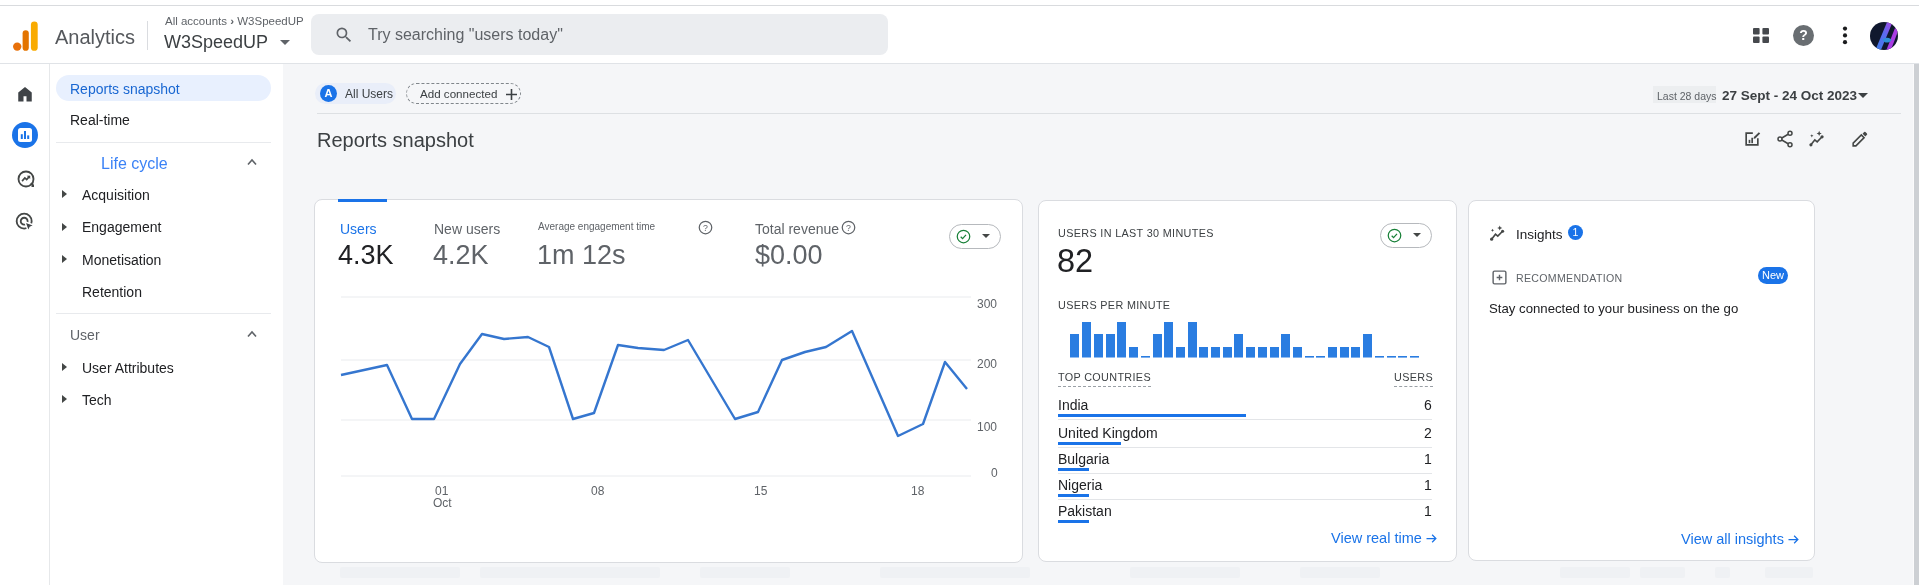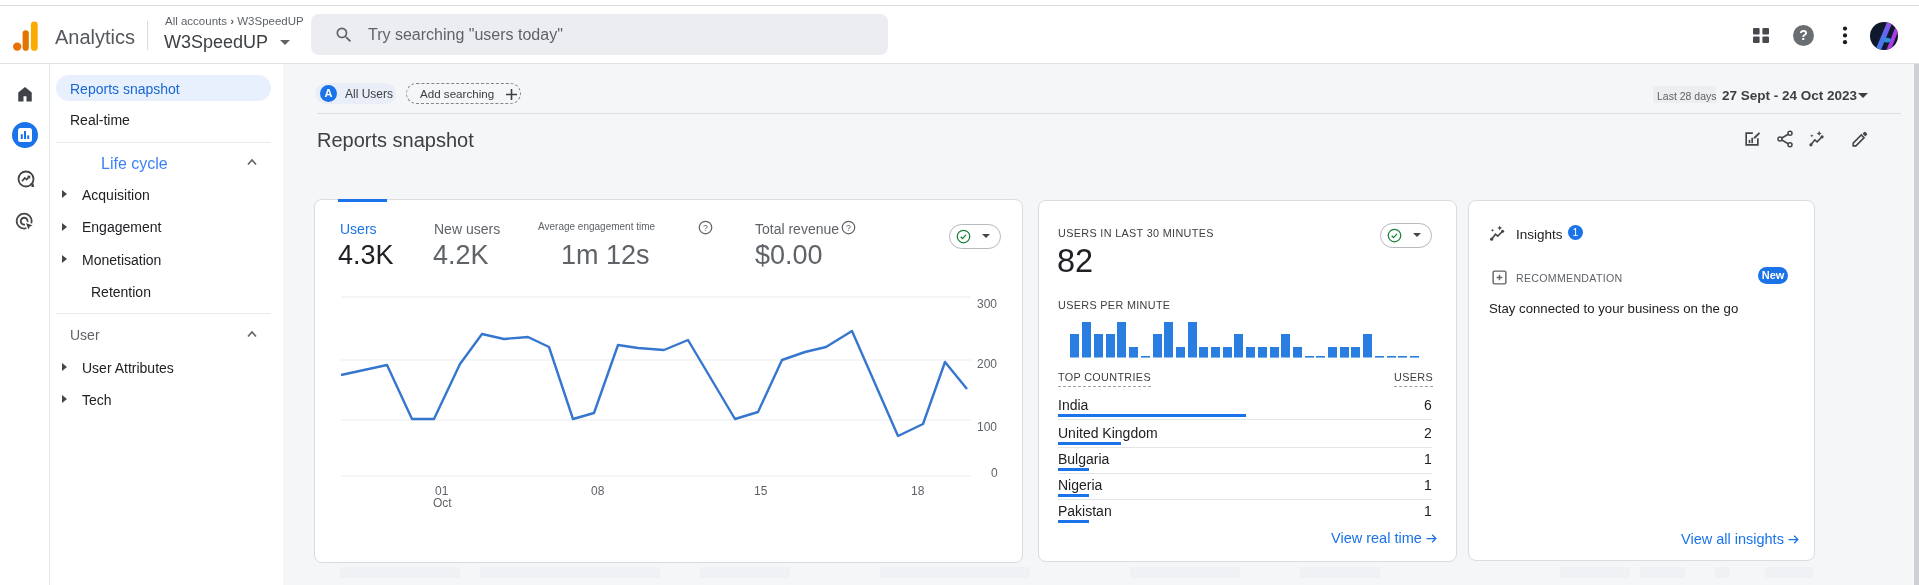--- a/index.html
+++ b/index.html
@@ -103,36 +103,36 @@
   <svg class="abs" style="left:246px; top:158px;" width="12" height="8" viewBox="0 0 12 8">
       <path d="M2 6.5 L6 2 L10 6.5" fill="none" stroke="#5f6368" stroke-width="1.6"></path>
     </svg>
 
   <div class="abs" style="left:62px; top:190px; width:0; height:0; border-left:5px solid #444746; border-top:4px solid transparent; border-bottom:4px solid transparent;"></div>
   <div class="abs" style="left:82px; top:187px; font-size:14px; color:#202124;">Acquisition</div>
   <div class="abs" style="left:62px; top:223px; width:0; height:0; border-left:5px solid #444746; border-top:4px solid transparent; border-bottom:4px solid transparent;"></div>
   <div class="abs" style="left:82px; top:219px; font-size:14px; color:#202124;">Engagement</div>
   <div class="abs" style="left:62px; top:255px; width:0; height:0; border-left:5px solid #444746; border-top:4px solid transparent; border-bottom:4px solid transparent;"></div>
   <div class="abs" style="left:82px; top:252px; font-size:14px; color:#202124;">Monetisation</div>
-  <div class="abs" style="left:82px; top:284px; font-size:14px; color:#202124;margin-left:9px;">Retention</div>
+  <div class="abs" style="left:82px; top:284px; font-size:14px; color:#202124;">Retention</div>
   <div class="abs" style="left:56px; top:313px; width:215px; height:1px; background:#e8eaed;"></div>
   <div class="abs" style="left:70px; top:327px; font-size:14px; color:#5f6368;">User</div>
   <svg class="abs" style="left:246px; top:330px;" width="12" height="8" viewBox="0 0 12 8">
       <path d="M2 6.5 L6 2 L10 6.5" fill="none" stroke="#5f6368" stroke-width="1.6"></path>
     </svg>
   <div class="abs" style="left:62px; top:363px; width:0; height:0; border-left:5px solid #444746; border-top:4px solid transparent; border-bottom:4px solid transparent;"></div>
   <div class="abs" style="left:82px; top:360px; font-size:14px; color:#202124;">User Attributes</div>
   <div class="abs" style="left:62px; top:395px; width:0; height:0; border-left:5px solid #444746; border-top:4px solid transparent; border-bottom:4px solid transparent;"></div>
   <div class="abs" style="left:82px; top:392px; font-size:14px; color:#202124;">Tech</div>
 
   <div class="abs" style="left:315px; top:83px; width:81px; height:21px; background:#e9eef9; border-radius:11px;"></div>
   <div class="abs" style="left:320px; top:85px; width:17px; height:17px; border-radius:50%; background:#1a73e8; color:#fff; font-size:11px; font-weight:bold; text-align:center; line-height:17px;">A</div>
   <div class="abs" style="left:345px; top:87px; font-size:12px; color:#3c4043;">All Users</div>
   <div class="abs" style="left:406px; top:83px; width:115px; height:21px; border:1px dashed #80868b; border-radius:11px;"></div>
-  <div class="abs" style="left:420px; top:87px; font-size:11.6px; color:#3c4043;">Add searching</div>
+  <div class="abs" style="left:420px; top:87px; font-size:11.6px; color:#3c4043;">Add connected</div>
   <svg class="abs" style="left:505px; top:88px;" width="13" height="13" viewBox="0 0 13 13">
       <path d="M6.5 1 V12 M1 6.5 H12" stroke="#3c4043" stroke-width="1.6"></path>
     </svg>
 
   <div class="abs" style="left:1653px; top:86px; width:63px; height:17px; background:#eceef0;"></div>
   <div class="abs" style="left:1657px; top:90px; font-size:10.5px; color:#5f6368;">Last 28 days</div>
   <div class="abs" style="left:1722px; top:88px; font-size:13.5px; font-weight:bold; color:#3c4043;">27 Sept - 24 Oct 2023</div>
   <div class="abs" style="left:1858px; top:93px; width:0; height:0; border-top:5px solid #3c4043; border-left:5px solid transparent; border-right:5px solid transparent;"></div>
 
   <div class="abs" style="left:317px; top:113px; width:1584px; height:1px; background:#dde0e3;"></div>
@@ -163,21 +163,21 @@
     <path d="M15.1 5.6 l3.3 3.3 1.9-1.9 a1.1 1.1 0 0 0 0-1.55 l-1.75-1.75 a1.1 1.1 0 0 0-1.55 0 z" fill="#444746"></path>
   </svg>
 
   <div class="card" style="left:314px; top:199px; width:709px; height:364px;"></div>
   <div class="abs" style="left:338px; top:199px; width:49px; height:3px; background:#1a73e8;"></div>
   <div class="abs" style="left:340px; top:221px; font-size:14px; color:#1a73e8;">Users</div>
   <div class="abs" style="left:338px; top:240px; font-size:27px; color:#202124;">4.3K</div>
   <div class="abs" style="left:434px; top:221px; font-size:14px; color:#5f6368;">New users</div>
   <div class="abs" style="left:433px; top:240px; font-size:27px; color:#5f6368;">4.2K</div>
   <div class="abs" style="left:538px; top:221px; font-size:10px; color:#5f6368;">Average engagement time</div>
-  <div class="abs" style="left:537px; top:240px; font-size:27px; color:#5f6368;margin-left:24px;">1m 12s</div>
+  <div class="abs" style="left:537px; top:240px; font-size:27px; color:#5f6368;">1m 12s</div>
   <svg class="abs" style="left:698px; top:220px;" width="15" height="15" viewBox="0 0 24 24">
       <circle cx="12" cy="12" r="10" fill="none" stroke="#5f6368" stroke-width="2"></circle>
       <text x="12" y="17" text-anchor="middle" font-size="14" fill="#5f6368" font-family="Liberation Sans">?</text>
     </svg>
   <div class="abs" style="left:755px; top:221px; font-size:14px; color:#5f6368;">Total revenue</div>
   <div class="abs" style="left:755px; top:240px; font-size:27px; color:#5f6368;">$0.00</div>
   <svg class="abs" style="left:841px; top:220px;" width="15" height="15" viewBox="0 0 24 24">
       <circle cx="12" cy="12" r="10" fill="none" stroke="#5f6368" stroke-width="2"></circle>
       <text x="12" y="17" text-anchor="middle" font-size="14" fill="#5f6368" font-family="Liberation Sans">?</text>
     </svg>
@@ -288,21 +288,21 @@
     <path d="M12.9 1.7 l.95 2.15 2.15.95 -2.15.95 -.95 2.15 -.95-2.15 -2.15-.95 2.15-.95z" fill="#444746"></path>
     <path d="M4.1 5.7 l.6 1.4 1.4.6 -1.4.6 -.6 1.4 -.6-1.4 -1.4-.6 1.4-.6z" fill="#444746"></path>
   </svg>
   <div class="abs" style="left:1516px; top:227px; font-size:13.5px; color:#202124;">Insights</div>
   <div class="abs" style="left:1568px; top:225px; width:15px; height:15px; border-radius:50%; background:#1a73e8; color:#fff; font-size:10.5px; text-align:center; line-height:15px;">1</div>
   <svg class="abs" style="left:1491px; top:269px;" width="17" height="17" viewBox="0 0 24 24">
     <rect x="3" y="3" width="18" height="18" rx="2" fill="none" stroke="#5f6368" stroke-width="2"></rect>
     <path d="M12 8v8 M8 12h8" stroke="#5f6368" stroke-width="2"></path>
   </svg>
   <div class="abs" style="left:1516px; top:272px; font-size:10.6px; letter-spacing:0.3px; color:#5f6368;">RECOMMENDATION</div>
-  <div class="abs" style="left:1758px; top:267px; width:30px; height:17px; background:#1a73e8; border-radius:9px; color:#fff; font-size:11px; text-align:center; line-height:17px; font-weight:bold;">New</div>
+  <div class="abs" style="left:1758px; top:267px; width:30px; height:17px; background:#1a73e8; border-radius:9px; color:#fff; font-size:11px; text-align:center; line-height:17px; font-weight:normal;">New</div>
   <div class="abs" style="left:1489px; top:301px; font-size:13.2px; color:#202124;">Stay connected to your business on the go</div>
   <div class="abs" style="left:1681px; top:531px; font-size:14.5px; color:#1a73e8;text-align:right;">View all insights</div>
   <svg class="abs" style="left:1786px; top:532px;" width="15" height="15" viewBox="0 0 24 24">
       <path d="M4 12 h15 M13 6 l6 6 -6 6" fill="none" stroke="#1a73e8" stroke-width="2"></path>
     </svg>
 
   <div class="abs" style="left:283px; top:563px; width:1636px; height:22px; background:#f5f6f8;"></div>
   <div class="abs" style="left:340px; top:567px; width:120px; height:11px; background:#eff1f4; border-radius:2px;"></div>
   <div class="abs" style="left:480px; top:567px; width:180px; height:11px; background:#eff1f4; border-radius:2px;"></div>
   <div class="abs" style="left:700px; top:567px; width:90px; height:11px; background:#eff1f4; border-radius:2px;"></div>

